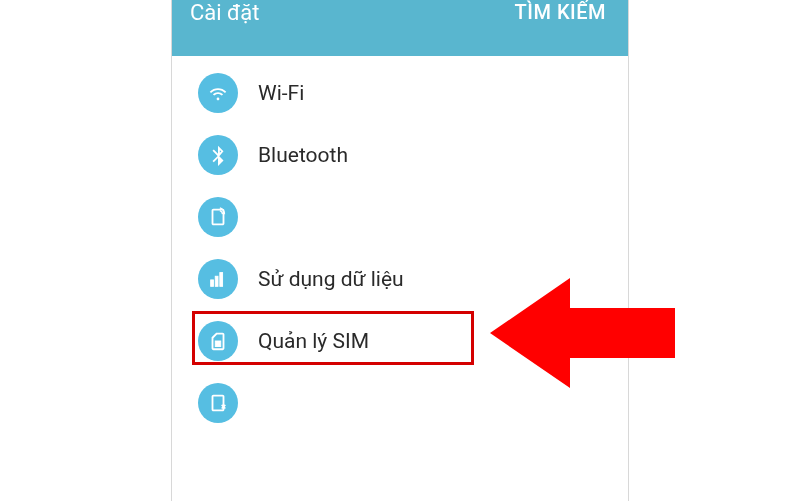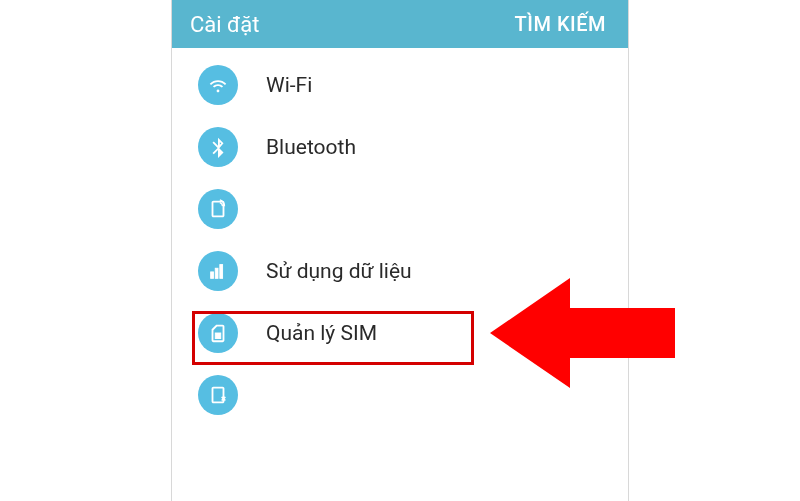--- a/index.html
+++ b/index.html
@@ -15,23 +15,22 @@
     position: absolute;
     left: 172px;
     top: 0;
     width: 456px;
     height: 501px;
     background: #ffffff;
     box-shadow: 0 0 0 1px #d8d8d8;
   }
   .header {
     background: #59b6cf;
-    height: 48px;
+    height: 56px;
     display: flex;
-    align-items: center;
     justify-content: space-between;
     padding: 0 22px 0 18px;
     color: #ffffff;
   }
   .header-title {
     font-size: 22px;
     font-weight: 400;
   }
   .header-search {
     font-size: 20px;
@@ -58,21 +57,21 @@
     justify-content: center;
     flex-shrink: 0;
   }
   .icon-circle svg {
     width: 22px;
     height: 22px;
     fill: #ffffff;
     stroke: #ffffff;
   }
   .item-label {
-    margin-left: 28px;
+    margin-left: 20px;
     font-size: 21px;
     color: #2a2a2a;
   }
   .highlight-box {
     position: absolute;
     border: 3px solid #d40000;
     left: 192px;
     top: 311px;
     width: 282px;
     height: 54px;

